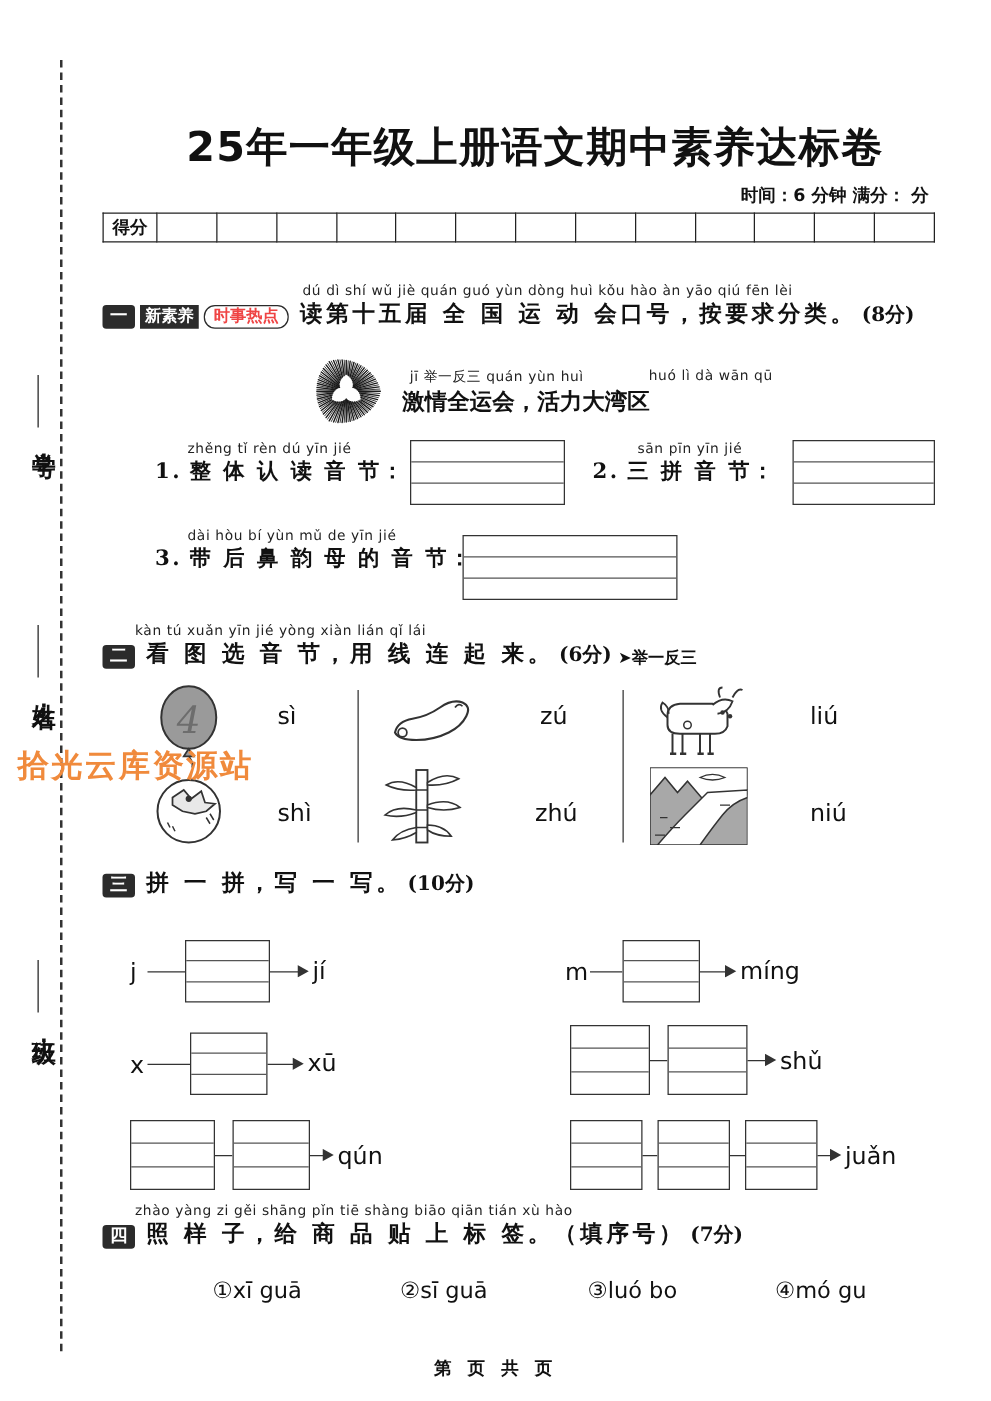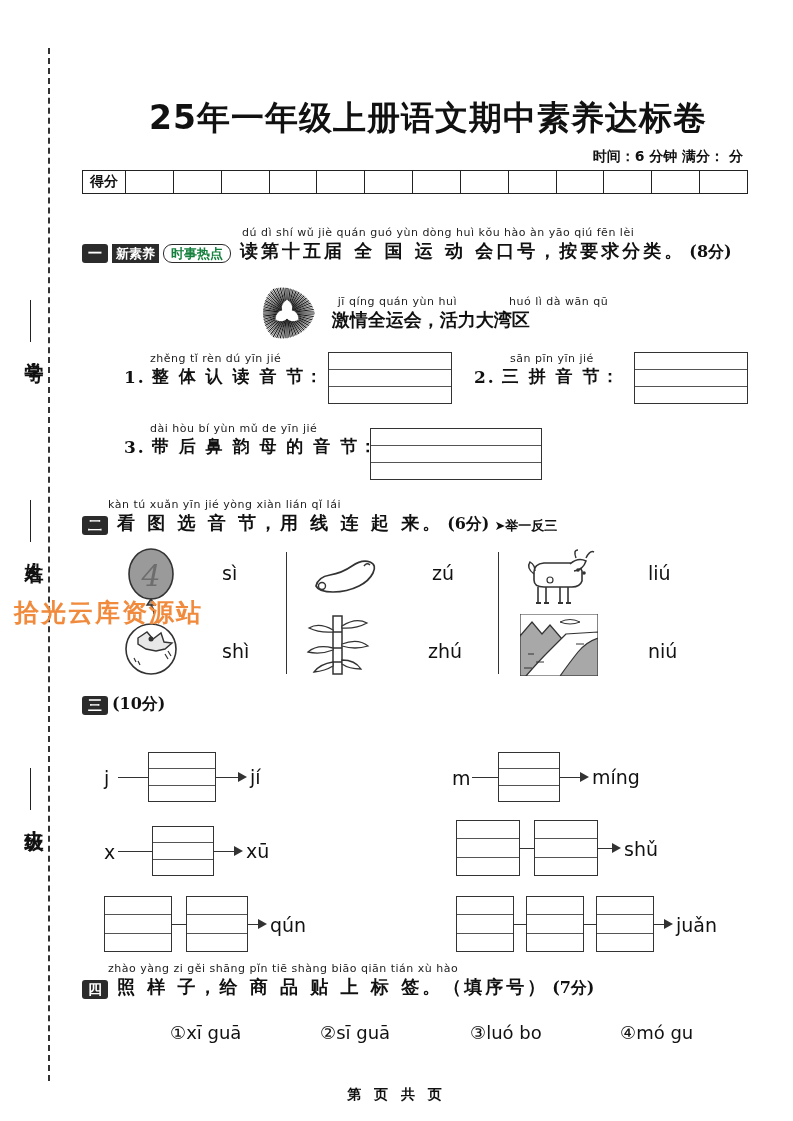--- a/index.html
+++ b/index.html
@@ -39,21 +39,21 @@
 
   
   .q{position:absolute;left:82px;width:700px;}
   .qhead{display:flex;align-items:flex-end;gap:4px;white-space:nowrap;}
   .qnum{display:inline-block;background:#2b2b2b;color:#fff;
         width:26px;height:19px;line-height:19px;text-align:center;
         font-size:14px;font-weight:bold;border-radius:3px;
         font-family:"DejaVu Sans",sans-serif;flex:0 0 auto;}
   .badge-dark{background:#2b2b2b;color:#fff;font-size:13px;font-weight:bold;
         padding:1px 4px;font-family:"DejaVu Sans",sans-serif;line-height:17px;}
-  .badge-light{background:#fff;color:#15803d;font-size:13px;font-weight:bold;
+  .badge-light{background:#fff;color:#ef4444;font-size:13px;font-weight:bold;
         padding:0px 7px;border:1.4px solid #2b2b2b;border-radius:9px;
         font-family:"DejaVu Sans",sans-serif;line-height:17px;}
   .qtext{font-size:18px;font-weight:bold;letter-spacing:3px;
          font-family:"DejaVu Sans",sans-serif;margin-left:5px;}
   .qscore{font-size:16px;font-weight:bold;letter-spacing:0px;
           font-family:"DejaVu Serif",serif;}
   .qtag{font-size:13px;font-weight:bold;letter-spacing:0;
         font-family:"DejaVu Sans",sans-serif;margin-left:1px;}
 
   
@@ -248,21 +248,21 @@
           <line x1="44.13" y1="32.72" x2="36.42" y2="9.98" stroke="#1a1a1a" stroke-width="1.1" stroke-linecap="round"></line>
           <line x1="45.08" y1="31.65" x2="39.21" y2="9.72" stroke="#1a1a1a" stroke-width="1.8" stroke-linecap="round"></line>
           <line x1="46.15" y1="30.63" x2="41.97" y2="9.62" stroke="#1a1a1a" stroke-width="1.1" stroke-linecap="round"></line>
           <line x1="47.32" y1="29.68" x2="44.69" y2="9.68" stroke="#1a1a1a" stroke-width="1.8" stroke-linecap="round"></line>
           <line x1="48.61" y1="28.80" x2="47.37" y2="9.89" stroke="#1a1a1a" stroke-width="1.1" stroke-linecap="round"></line>
         </g>
 
     </svg>
     <div style="display:flex;flex-direction:column;">
       <div style="display:flex;gap:52px;margin-left:6px;">
-        <span class="py">jī  qíng quán yùn  huì</span>
+        <span class="py">jī  举一反三 quán yùn  huì</span>
         <span class="py">huó   lì   dà  wān qū</span>
       </div>
       <div class="slogan-txt">激情全运会，活力大湾区</div>
     </div>
   </div>
 
   <div style="position:absolute;left:124px;top:352px;">
     <div class="py" style="margin-left:26px;">zhěng  tǐ  rèn dú yīn jié</div>
     <div style="display:flex;align-items:center;">
       <span class="lbl">1.</span>
@@ -366,20 +366,21 @@
     <path d="M40 8 q10 -5 20 0 q-10 4 -20 0 z" fill="#fff" stroke="#333" stroke-width="1"></path>
     <path d="M46 20 q-10 10 -18 18 q-10 10 -22 24 l34 0 q10 -14 18 -24 q8 -10 20 -14 l0 -6 z" fill="#fff" stroke="#333" stroke-width="1.2"></path>
     <path d="M8 40 l6 0 M16 48 l8 0 M4 54 l8 0 M56 30 l8 0" stroke="#333" stroke-width="1"></path>
   </svg>
   <div class="pin" style="position:absolute;left:648px;top:562px;">liú</div>
   <div class="pin" style="position:absolute;left:648px;top:640px;">niú</div>
 
   <div class="q" style="top:694px;">
     <div class="qhead">
       <span class="qnum">三</span>
+      <span class="qtext">拼 一 拼，写 一 写。</span>
       <span class="qscore">(10分)</span>
     </div>
   </div>
 
   <div class="arrowtxt" style="position:absolute;left:104px;top:767px;">j</div>
   <div class="conn" style="left:118px;top:777px;width:30px;"></div>
   <div class="rbox" style="position:absolute;left:148px;top:752px;width:68px;height:50px;">
       <i></i>
       <i></i>
       <i></i>

